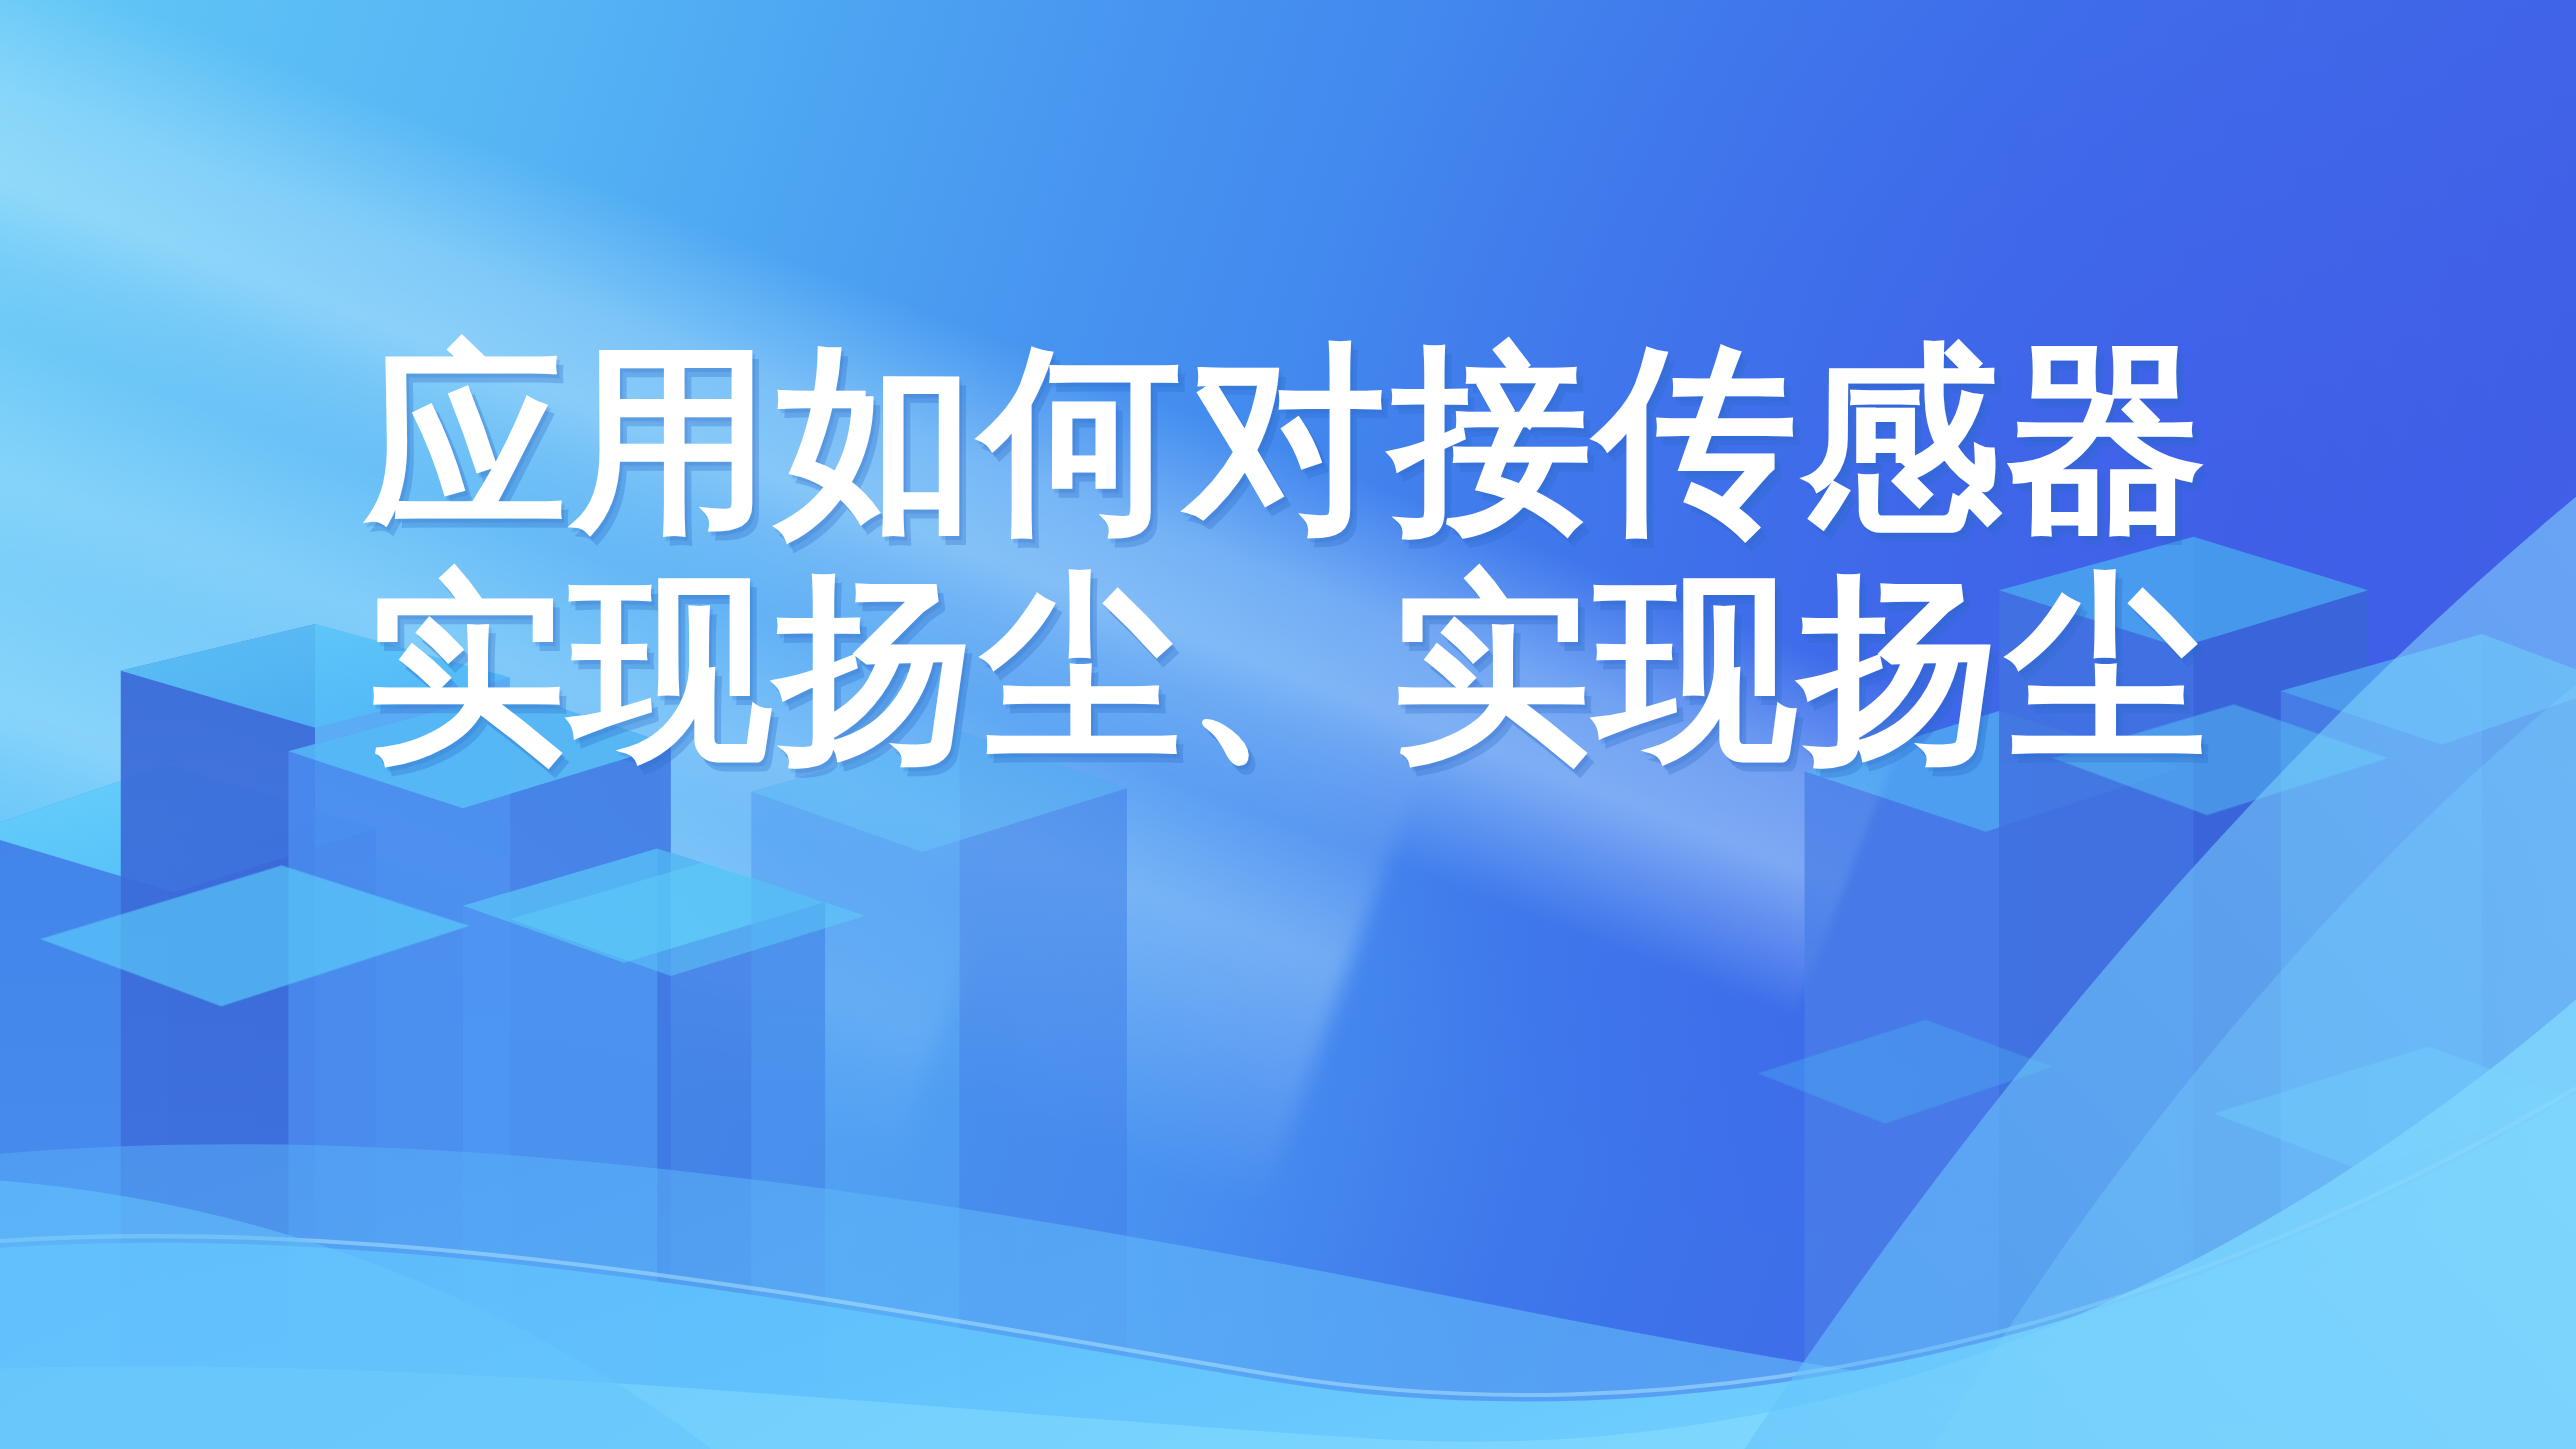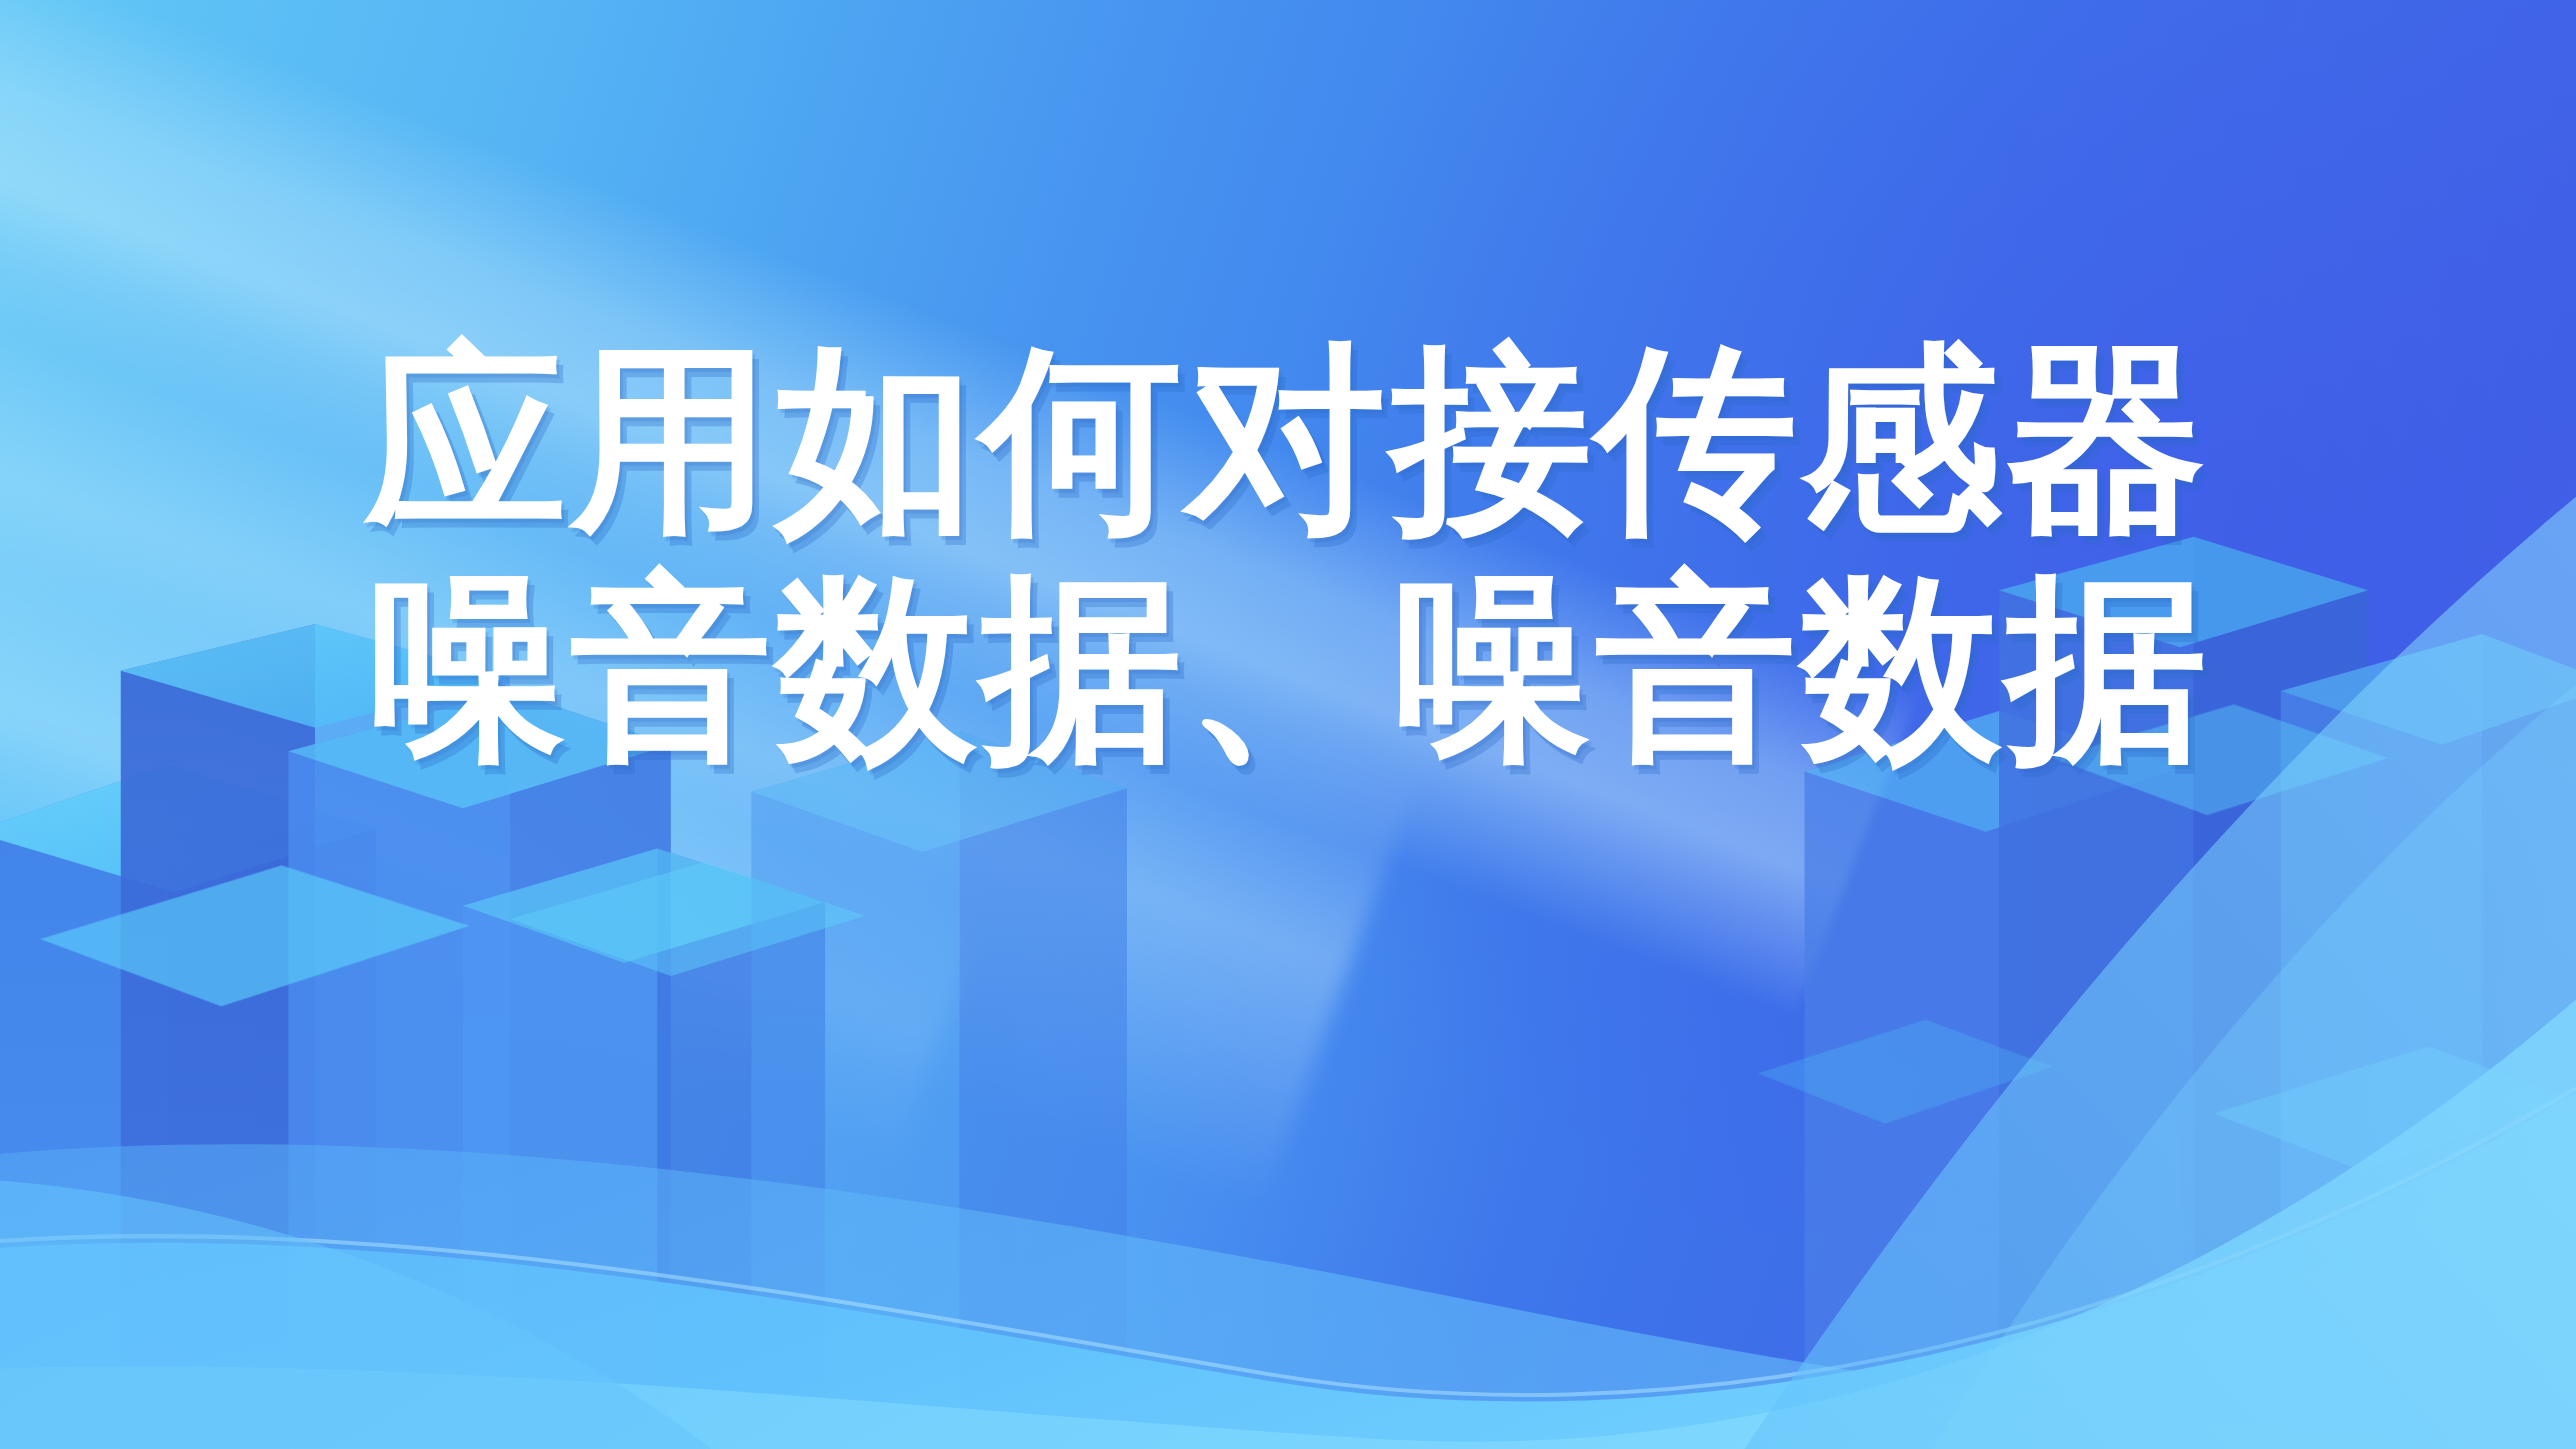--- a/index.html
+++ b/index.html
@@ -260,17 +260,17 @@
     <path d="M1600,80 C 1180,430 760,900 360,1500 L1600,1500 Z" fill="url(#rs1)" opacity="0.55"></path>
     <path d="M1600,360 C 1260,640 930,1020 640,1500 L1600,1500 Z" fill="#7ed4fd" opacity="0.30"></path>
   </svg>
 
   <svg class="wave" style="left:0;bottom:0;" width="939" height="470" viewBox="0 0 1400 700" aria-hidden="true">
     <path d="M0,300 C 380,330 760,470 1060,700 L0,700 Z" fill="#66c4fb" opacity="0.55"></path>
   </svg>
 
   <div class="title-wrap">
     <div class="line">应用如何对接传感器</div>
-    <div class="line">噪音数据、噪音数据</div>
+    <div class="line">实现扬尘、实现扬尘</div>
   </div>
 
 </div>
 
 
 </body></html>

